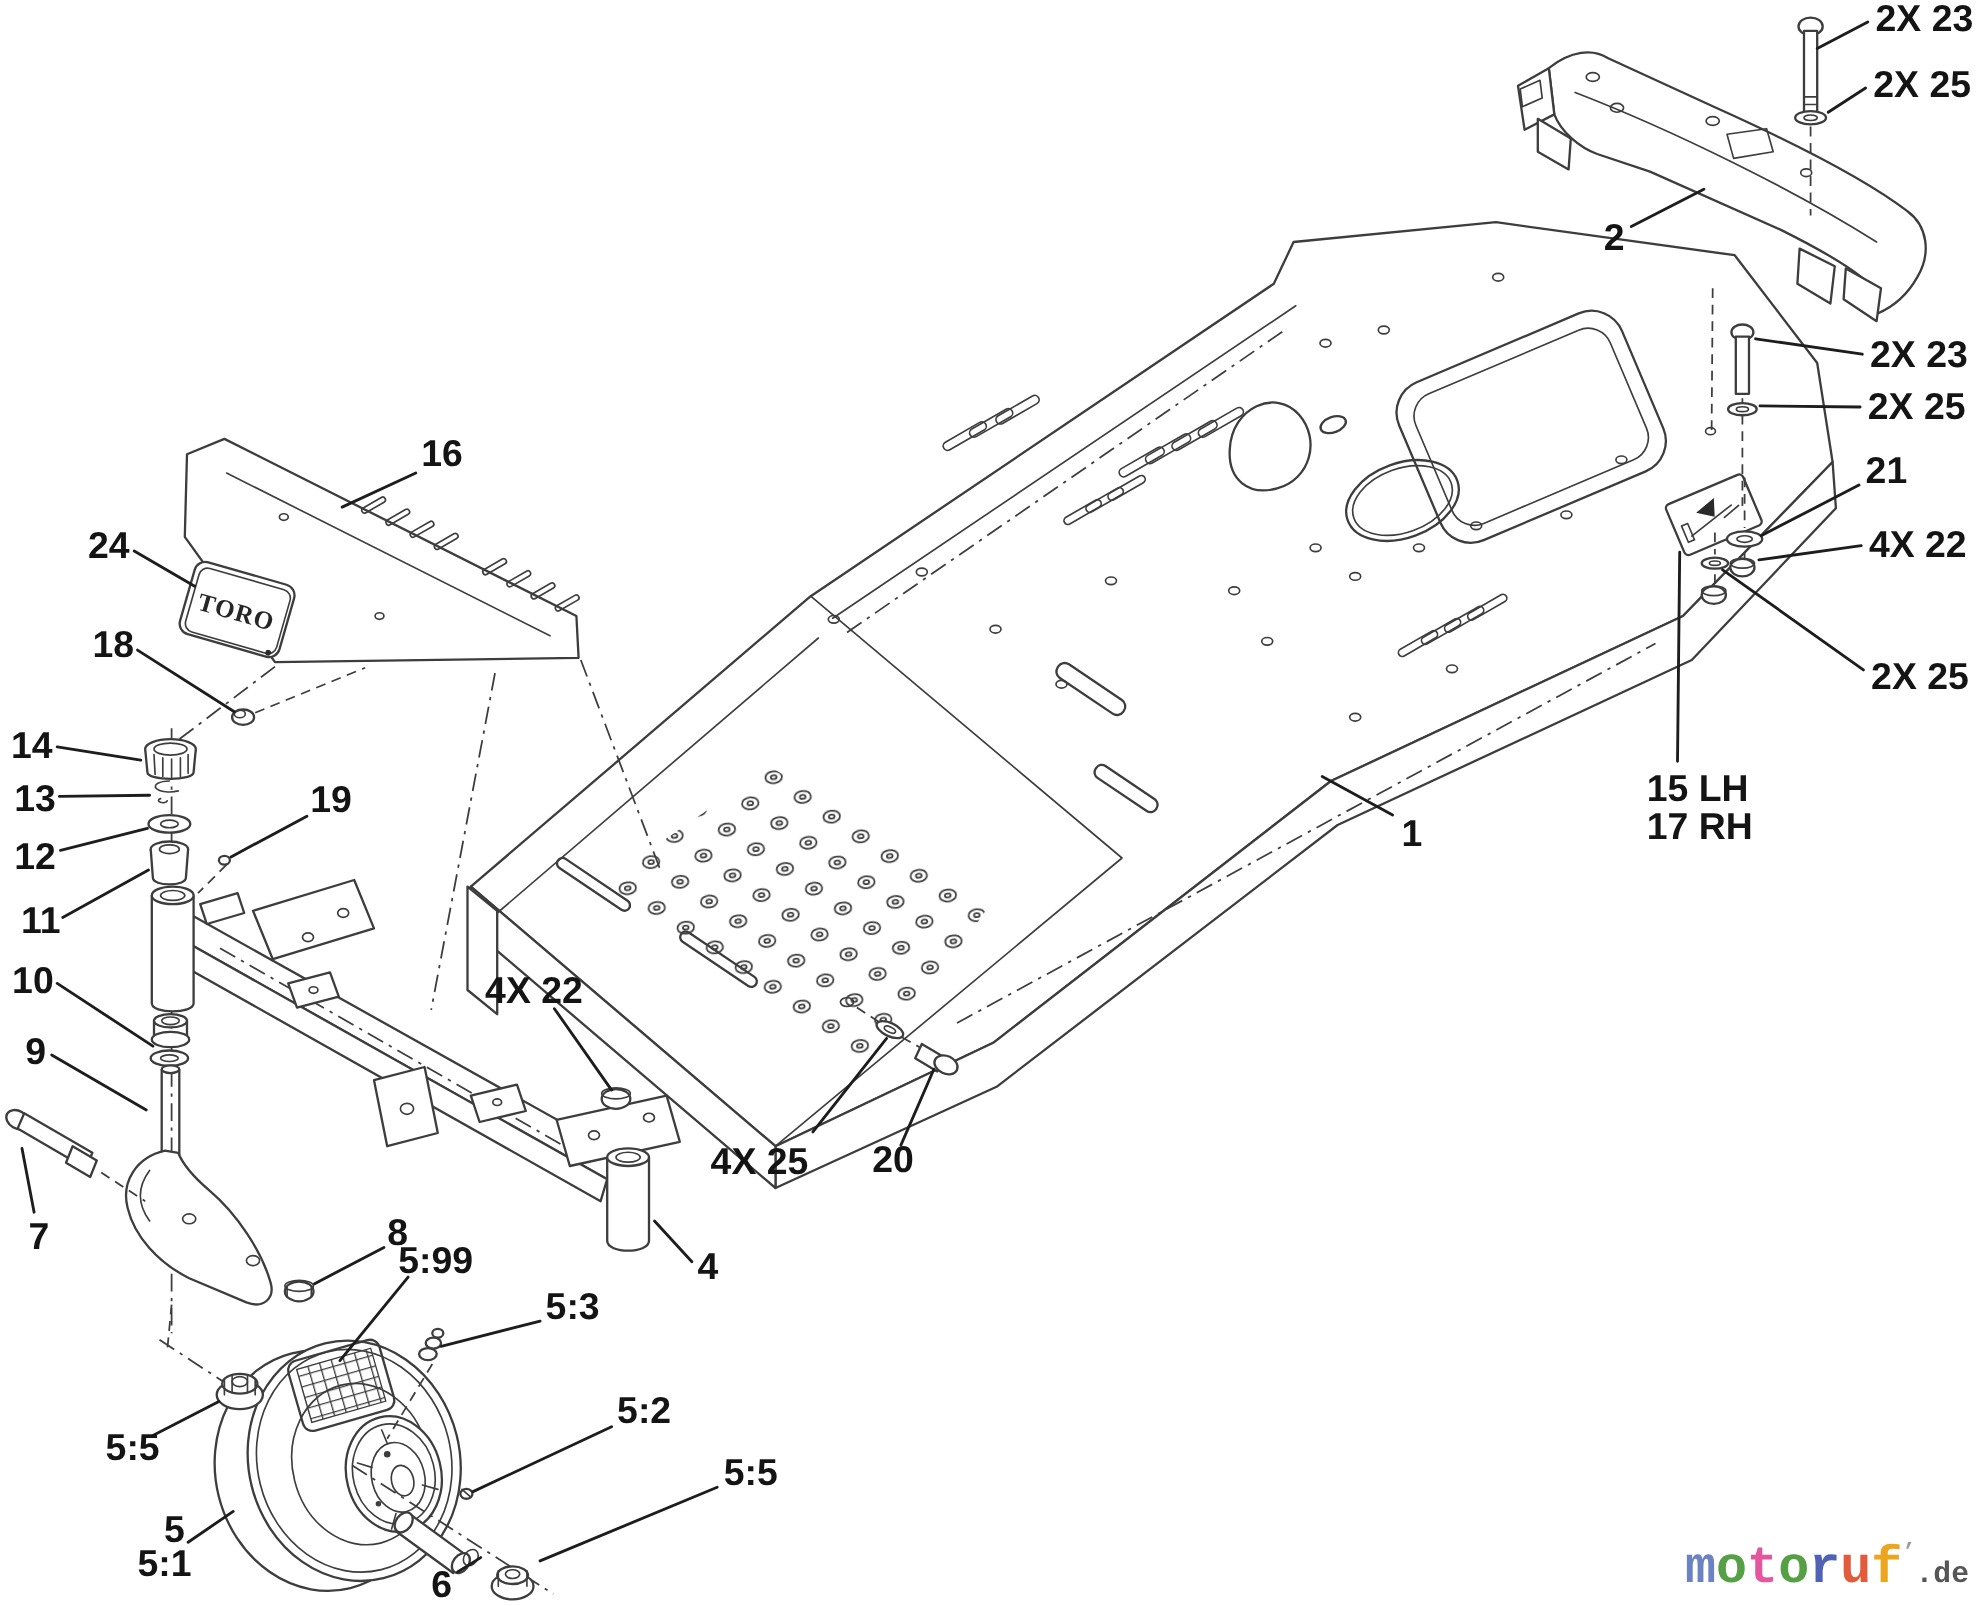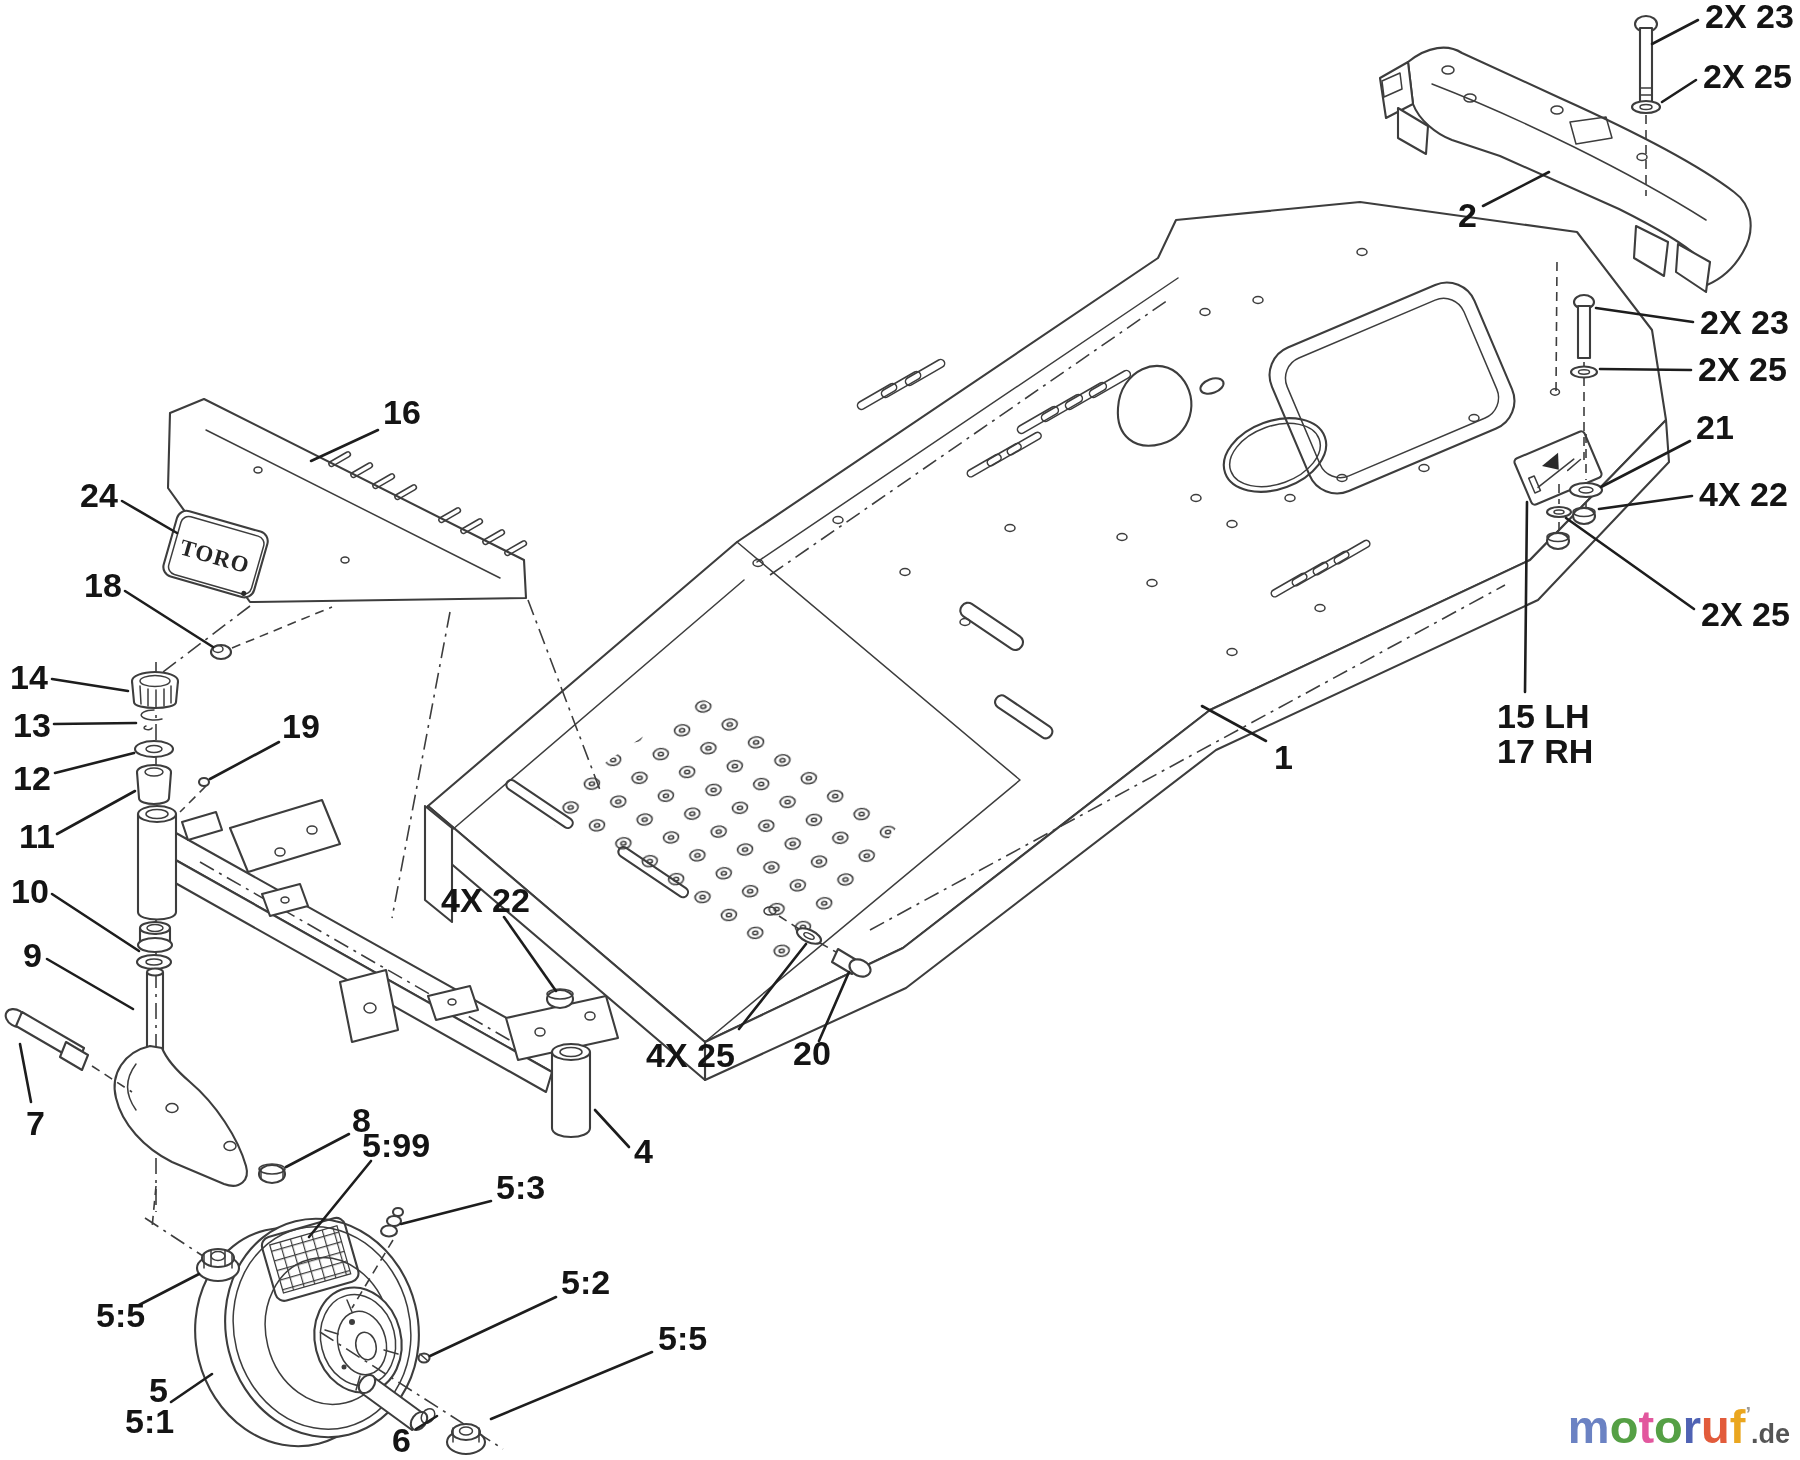--- a/index.html
+++ b/index.html
@@ -8,21 +8,21 @@
          font-family:"Liberation Sans",sans-serif;}
   svg{position:absolute;inset:0;}
   .ln  {fill:none;stroke:var(--ink);stroke-width:2.1;stroke-linejoin:round;stroke-linecap:round;}
   .lnw {fill:#fff;stroke:var(--ink);stroke-width:2.1;stroke-linejoin:round;}
   .thin{fill:none;stroke:var(--ink);stroke-width:1.5;stroke-linejoin:round;stroke-linecap:round;}
   .dashdot{fill:none;stroke:var(--ink);stroke-width:1.6;stroke-dasharray:16 6 3 6;}
   .dash{fill:none;stroke:var(--ink);stroke-width:1.6;stroke-dasharray:9 6;}
   .lbl{font:700 34px "Liberation Sans",sans-serif;fill:var(--lbl);}
   .leader{stroke:#1d1d1d;stroke-width:2.6;stroke-linecap:round;}
   .brand{font:700 23px "Liberation Serif",serif;fill:#262626;letter-spacing:1px;}
-  .wm{position:absolute;right:10px;bottom:10px;font-family:Liberation Sans, sans-serif;
+  .wm{position:absolute;right:10px;bottom:10px;font-family:Liberation Mono, monospace;
       font-weight:700;font-size:47px;line-height:1;user-select:none;}
   .wm .de{font-size:27px;color:#555;}
   .wm .tick{font-size:20px;color:#999;vertical-align:22px;}
 </style>
 </head>
 <body>
 
 <div class="stage">
 <svg viewBox="0 0 1800 1460" width="1800" height="1460">
   <defs>

